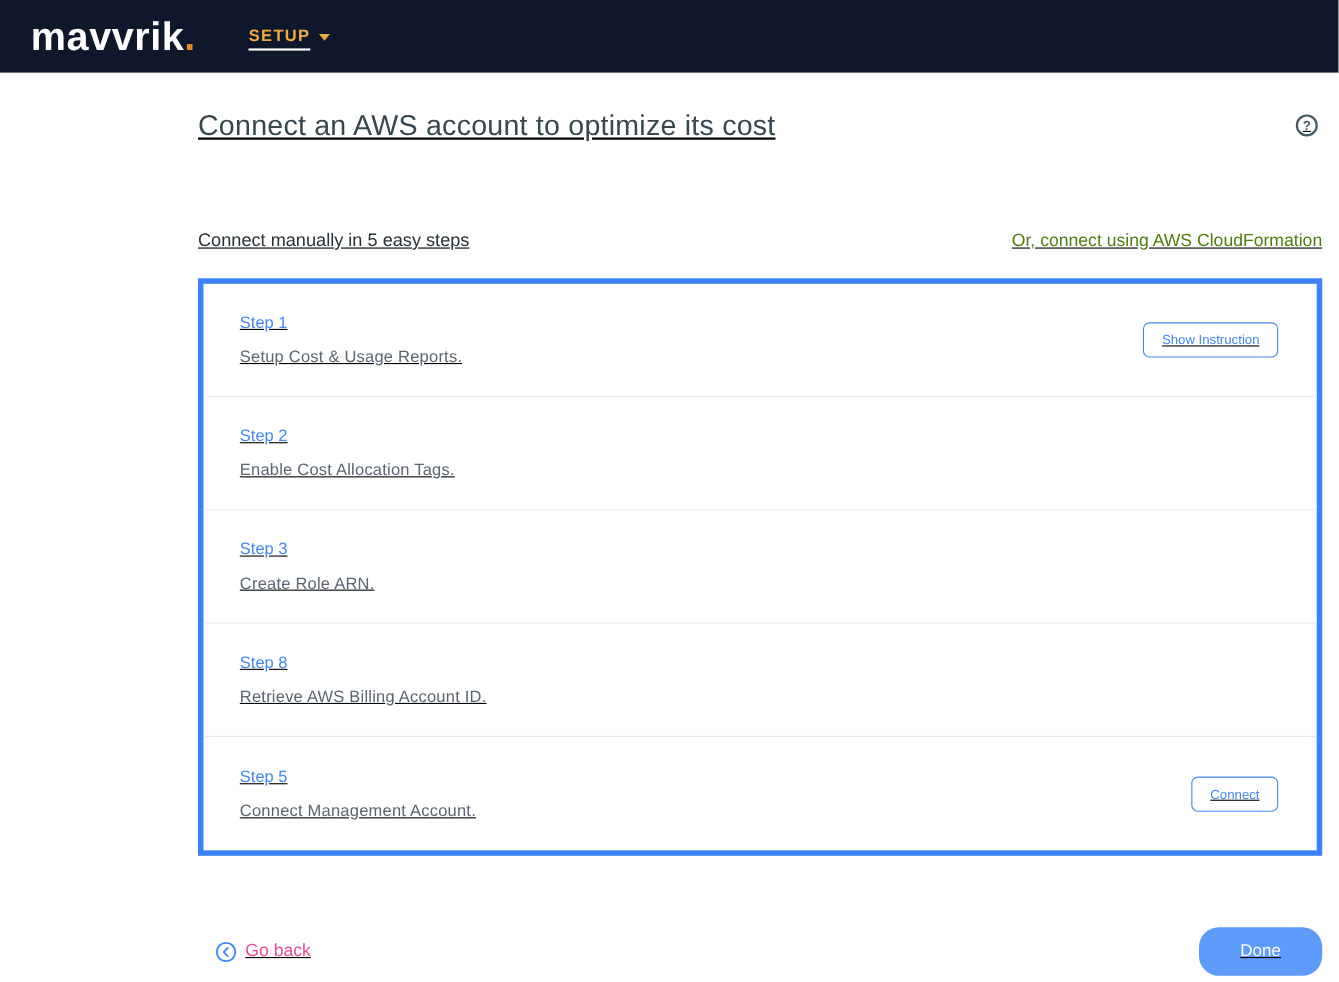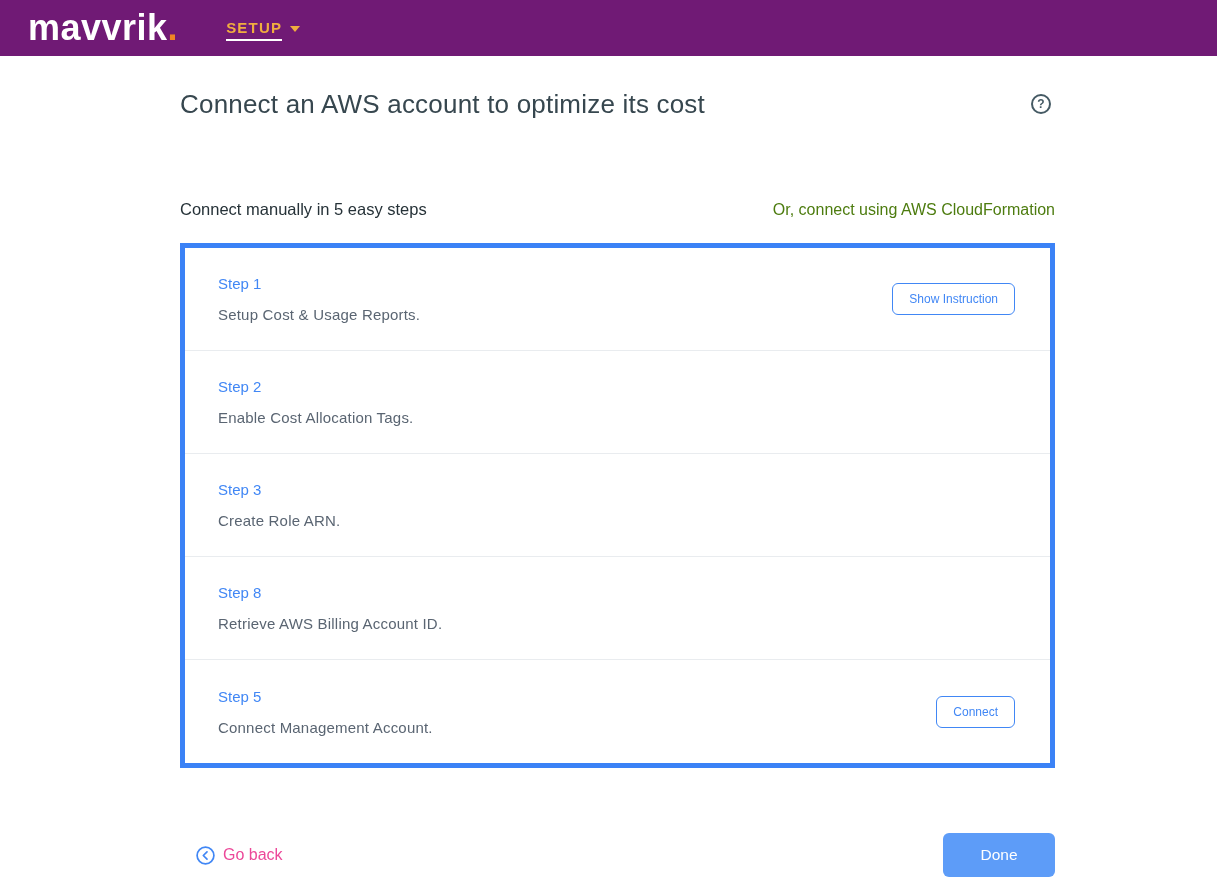--- a/index.html
+++ b/index.html
@@ -6,22 +6,22 @@
   html, body { margin: 0; padding: 0; }
   body {
     width: 1217px; height: 893px;
     background: #ffffff;
     font-family: "Liberation Sans", sans-serif;
     overflow: hidden;
   }
 
   
   .app-header {
-    height: 56px;
-    background: #701a75;
+    height: 66px;
+    background: #0f172a;
     display: flex;
     align-items: center;
     padding: 0 28px;
   }
   .logo {
     color: #ffffff;
     font-size: 36px;
     font-weight: 800;
     letter-spacing: 0.5px;
     cursor: pointer;
@@ -47,22 +47,23 @@
   .caret-down {
     width: 0; height: 0;
     border-left: 5px solid transparent;
     border-right: 5px solid transparent;
     border-top: 6px solid #F0AD3F;
     margin-top: -2px;
   }
 
   
   .content {
-    width: 875px;
+    width: 1022px;
     margin-left: 180px;
+    text-decoration: underline;
   }
   .title-row {
     margin-top: 33px;
     display: flex;
     justify-content: space-between;
     align-items: center;
   }
   .page-title {
     font-size: 26px;
     font-weight: 500;
@@ -155,21 +156,21 @@
     font-size: 16px;
     font-weight: 500;
     cursor: pointer;
     margin-left: 16px;
   }
   .done-btn {
     width: 112px;
     height: 44px;
     background: #5D9CF8;
     border: none;
-    border-radius: 6px;
+    border-radius: 18px;
     color: #ffffff;
     font-size: 15.5px;
     font-family: "Liberation Sans", sans-serif;
     cursor: pointer;
   }
 </style>
 </head>
 <body>
 
 <header class="app-header">

